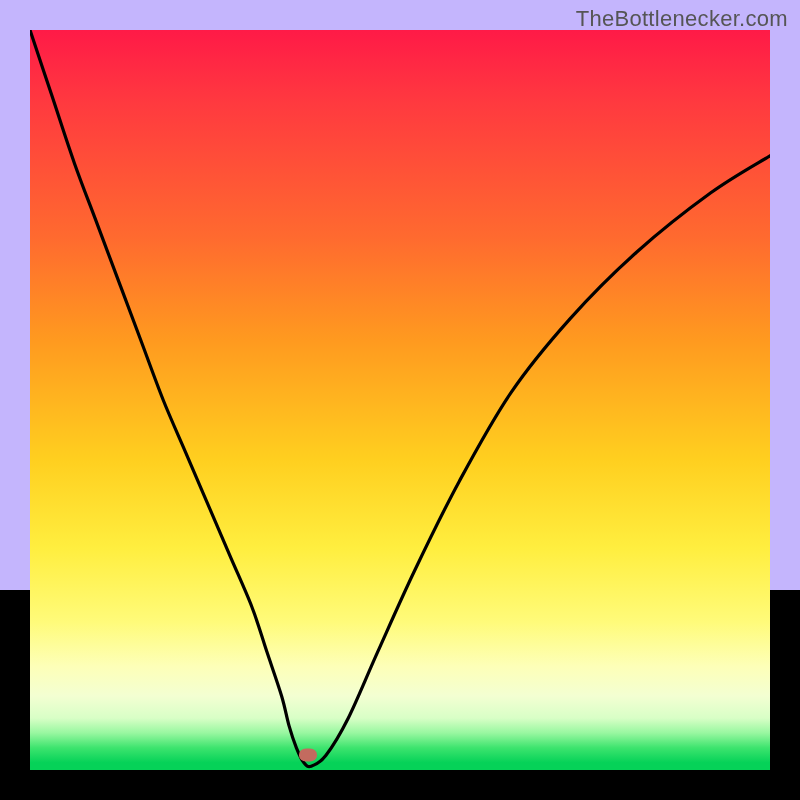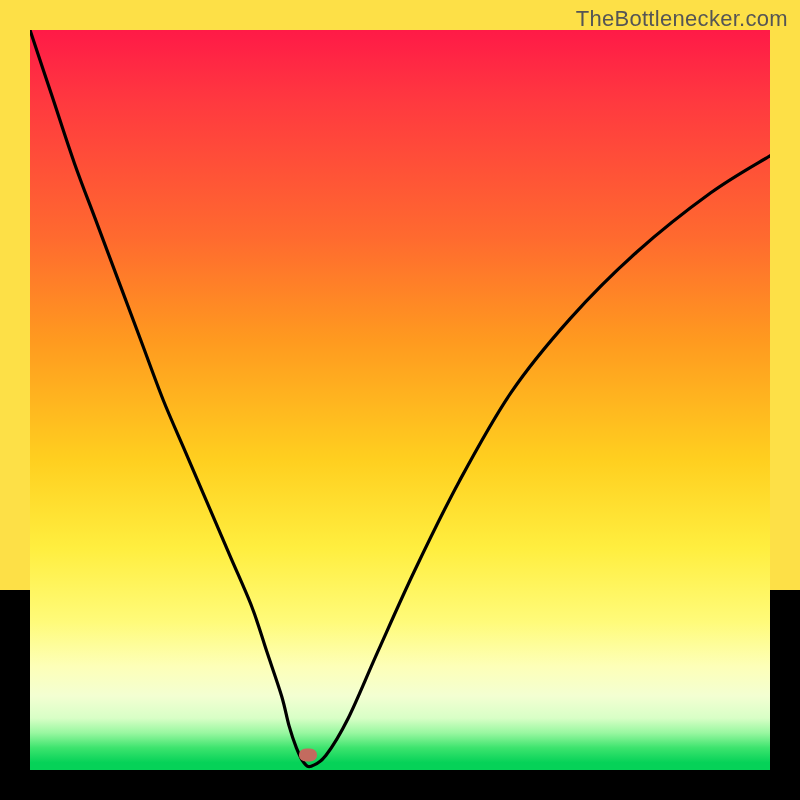--- a/index.html
+++ b/index.html
@@ -8,21 +8,21 @@
     width: 800px;
     height: 800px;
     background: #000;
     font-family: Arial, Helvetica, sans-serif;
     overflow: hidden;
   }
   .wrapper {
     position: relative;
     width: 800px;
     height: 590px;
-    background: #fde047;
+    background: #c4b5fd;
   }
   .attribution {
     position: absolute;
     top: 6px;
     right: 12px;
     color: #555;
     font-size: 22px;
     font-weight: 500;
     letter-spacing: 0.3px;
     z-index: 10;

